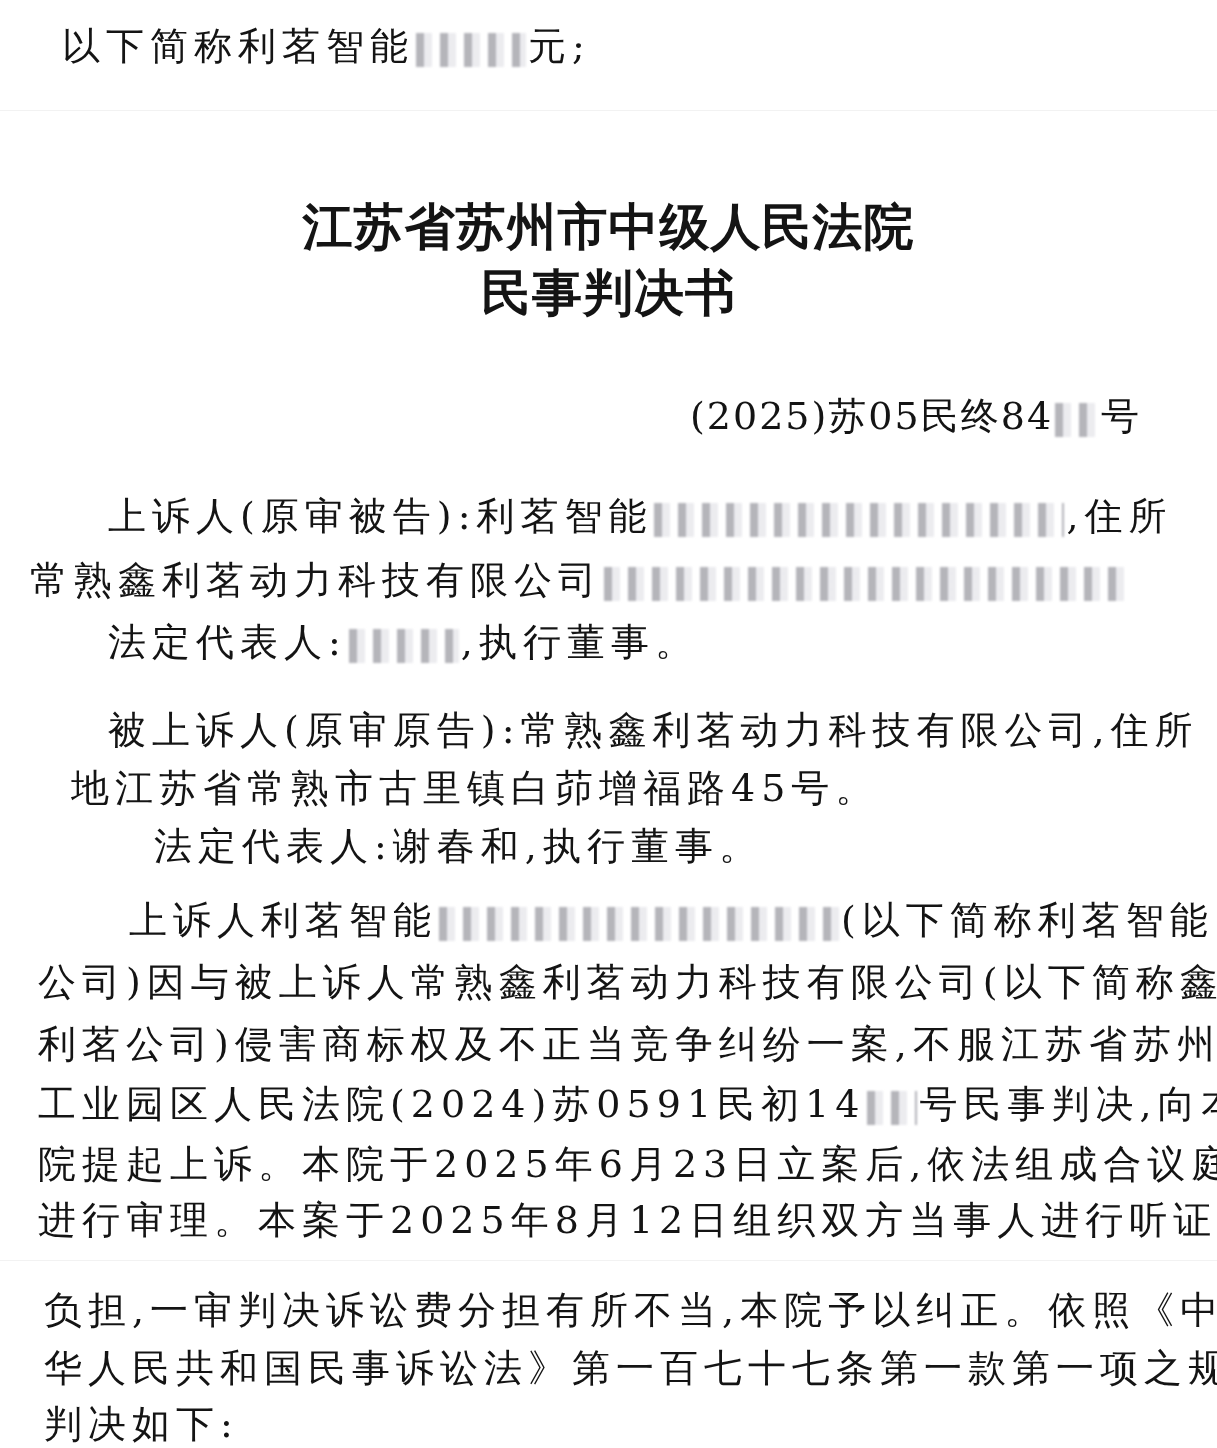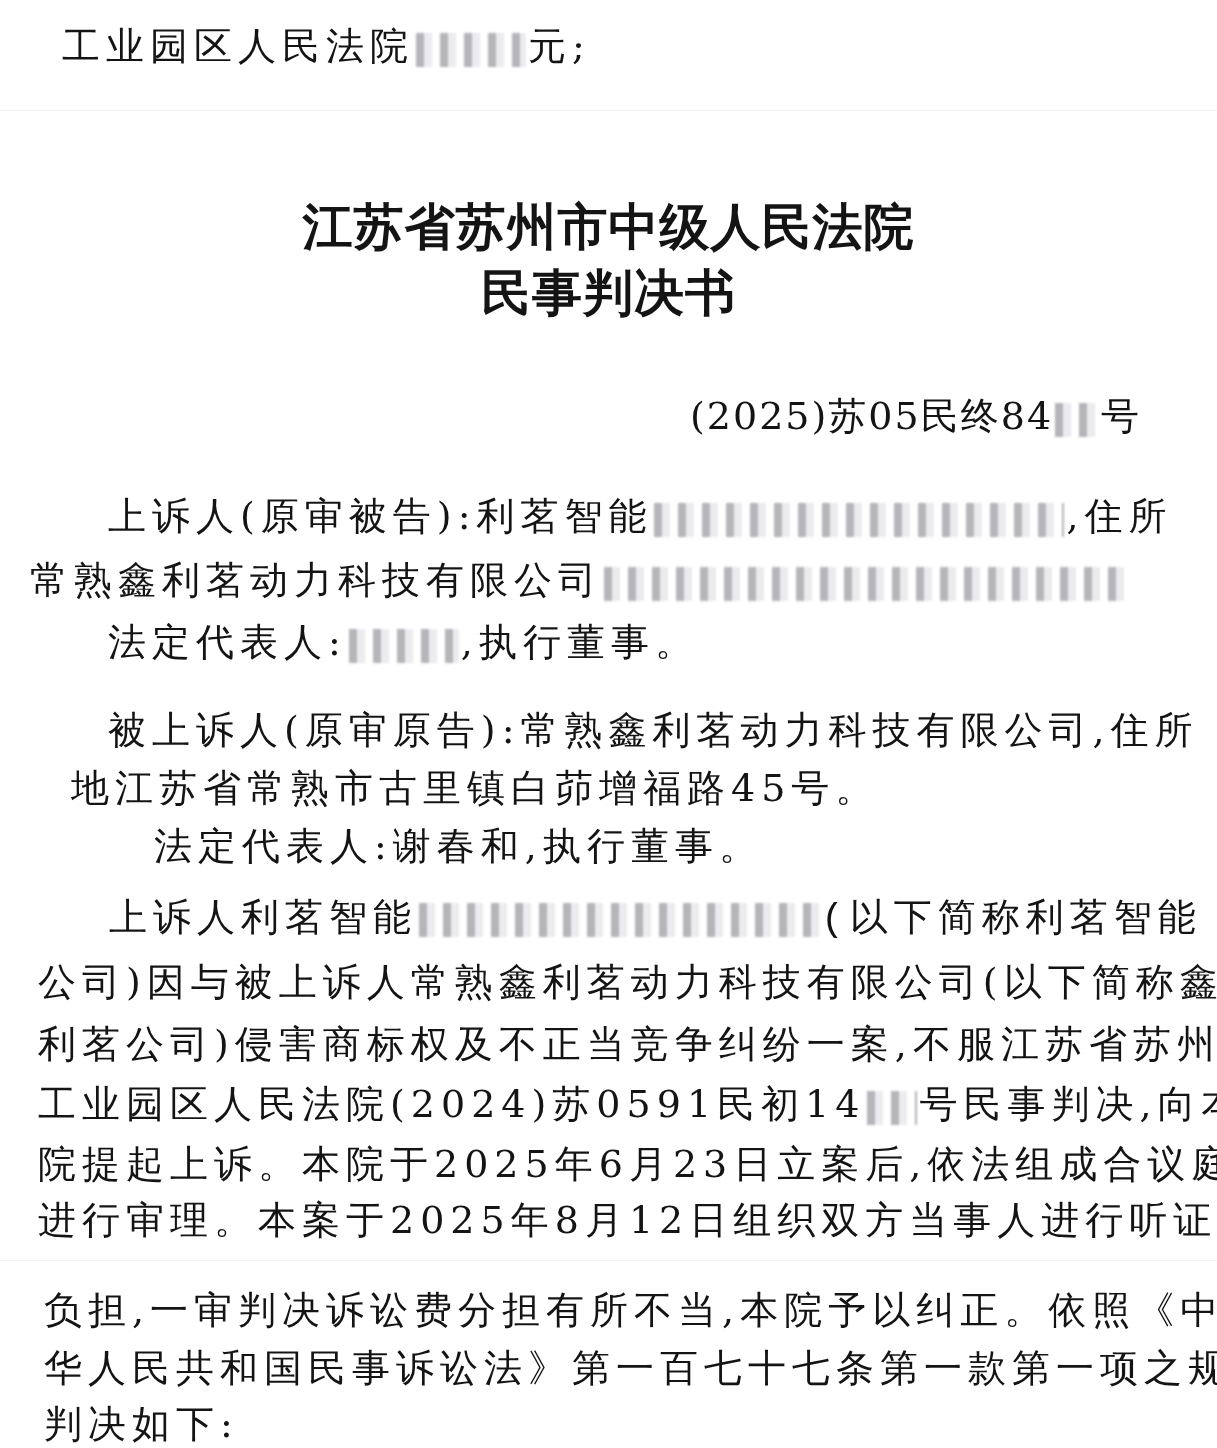--- a/index.html
+++ b/index.html
@@ -26,21 +26,21 @@
     filter: blur(1.2px);
   }
   .sep { position: absolute; left: 0; width: 1217px; height: 1px; background: #f2f2f2; }
 </style>
 </head>
 <body>
 
 <div>
 
   <div class="line" style="left:62px; top:22px;">
-    <span>工业园区人民法院</span><span class="redact" style="width:110px;"></span><span>元;</span>
+    <span>以下简称利茗智能</span><span class="redact" style="width:110px;"></span><span>元;</span>
   </div>
 
   <div class="sep" style="top:110px;"></div>
 
   <div class="title" style="top:196px;">江苏省苏州市中级人民法院</div>
   <div class="title" style="top:262px;text-align:center;">民事判决书</div>
 
   <div class="line" style="left:690px; top:392px; letter-spacing:2px;">
     <span>(2025)苏05民终84</span><span class="redact" style="width:44px;"></span><span>号</span>
   </div>
@@ -52,21 +52,21 @@
     <span>常熟鑫利茗动力科技有限公司</span><span class="redact" style="width:520px;"></span>
   </div>
   <div class="line" style="left:108px; top:618px;">
     <span>法定代表人:</span><span class="redact" style="width:110px;"></span><span>,执行董事。</span>
   </div>
 
   <div class="line" style="left:108px; top:706px;">被上诉人(原审原告):常熟鑫利茗动力科技有限公司,住所</div>
   <div class="line" style="left:30px; top:764px;margin-left:41px;">地江苏省常熟市古里镇白茆增福路45号。</div>
   <div class="line" style="left:108px; top:822px;margin-left:46px;">法定代表人:谢春和,执行董事。</div>
 
-  <div class="line" style="left:109px; top:896px;font-family:Liberation Mono, monospace;">
+  <div class="line" style="left:129px; top:896px;">
     <span>上诉人利茗智能</span><span class="redact" style="width:400px;"></span><span>(以下简称利茗智能</span>
   </div>
   <div class="line" style="left:38px; top:958px;">公司)因与被上诉人常熟鑫利茗动力科技有限公司(以下简称鑫</div>
   <div class="line" style="left:38px; top:1020px;">利茗公司)侵害商标权及不正当竞争纠纷一案,不服江苏省苏州</div>
   <div class="line" style="left:38px; top:1080px;">
     <span>工业园区人民法院(2024)苏0591民初14</span><span class="redact" style="width:50px;"></span><span>号民事判决,向本</span>
   </div>
   <div class="line" style="left:38px; top:1140px;">院提起上诉。本院于2025年6月23日立案后,依法组成合议庭</div>
   <div class="line" style="left:38px; top:1196px;">进行审理。本案于2025年8月12日组织双方当事人进行听证,</div>
 

